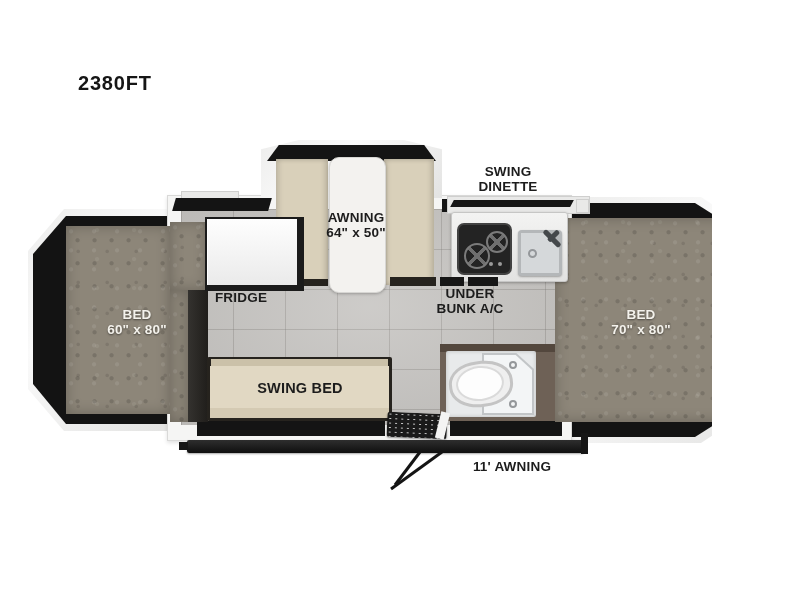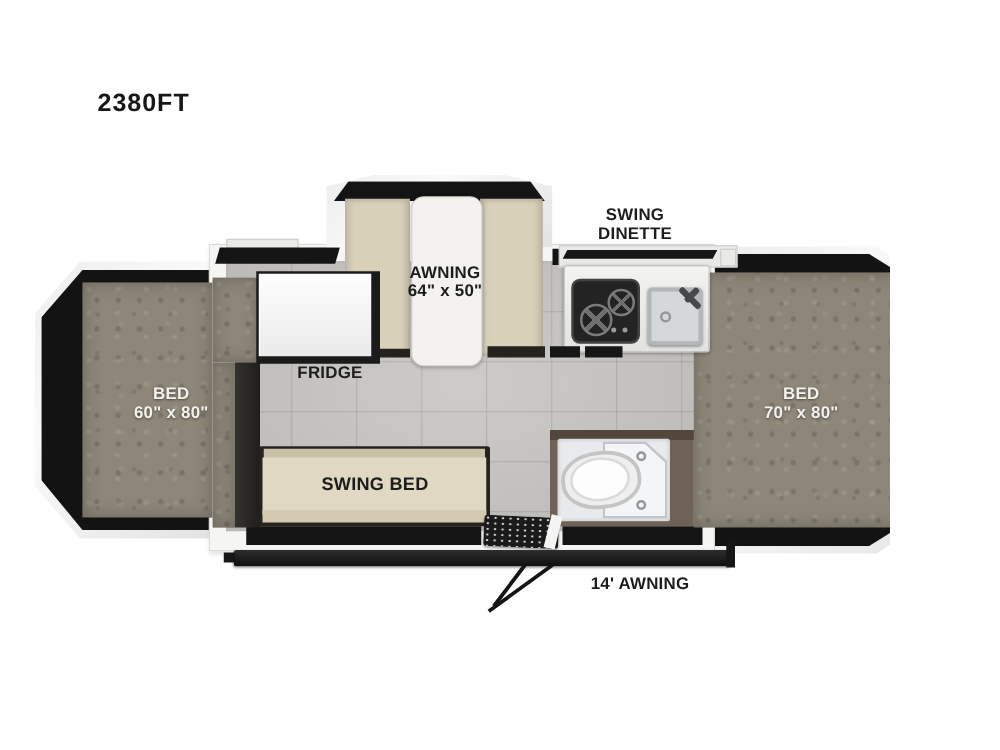--- a/index.html
+++ b/index.html
@@ -152,25 +152,29 @@
   </svg>
 
   <div class="abs lbl" style="left:508px;top:164px;">
     <div>SWING</div>
     <div>DINETTE</div>
   </div>
   <div class="abs lbl" style="left:356px;top:210px;">
     <div>AWNING</div>
     <div>64" x 50"</div>
   </div>
-  <div class="abs lbl" style="left:264px;top:290px;">FRIDGE</div>
+  <div class="abs lbl" style="left:241px;top:290px;">FRIDGE</div>
+  <div class="abs lbl" style="left:470px;top:286px;">
+    <div>UNDER</div>
+    <div>BUNK A/C</div>
+  </div>
   <div class="abs lbl lbl-light" style="left:137px;top:307px;">
     <div>BED</div>
     <div>60" x 80"</div>
   </div>
   <div class="abs lbl lbl-light" style="left:641px;top:307px;">
     <div>BED</div>
     <div>70" x 80"</div>
   </div>
   <div class="abs lbl" style="left:300px;top:381px;font-size:14.5px;">SWING BED</div>
-  <div class="abs lbl" style="left:512px;top:459px;">14' AWNING</div>
+  <div class="abs lbl" style="left:512px;top:459px;">11' AWNING</div>
 
 </div>
 
 </body></html>

